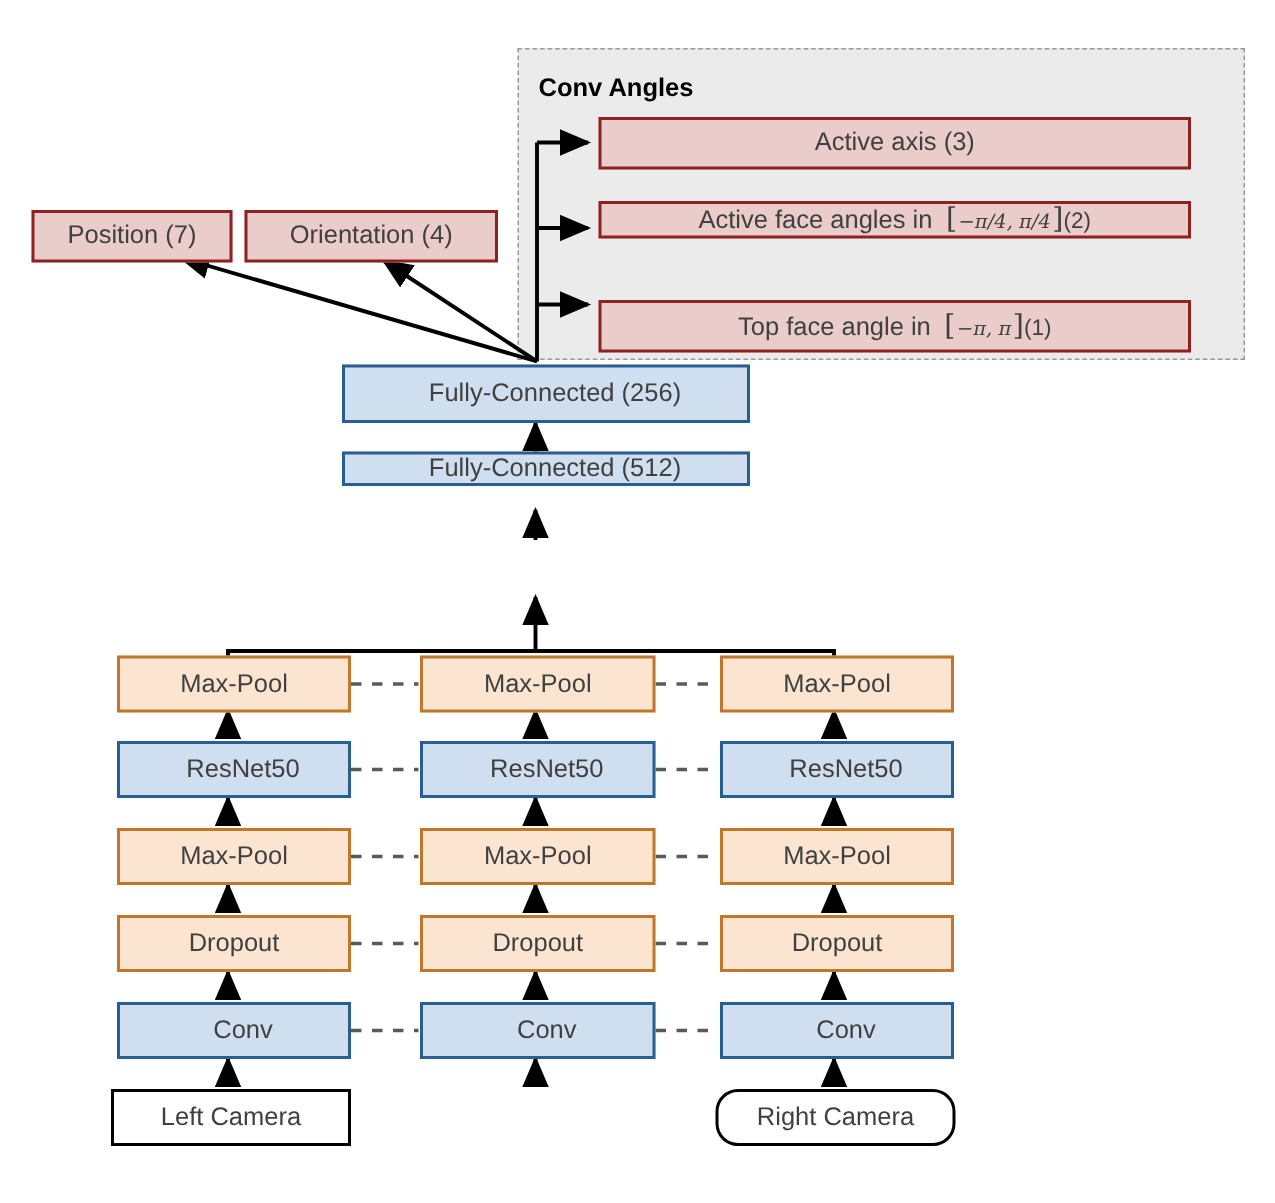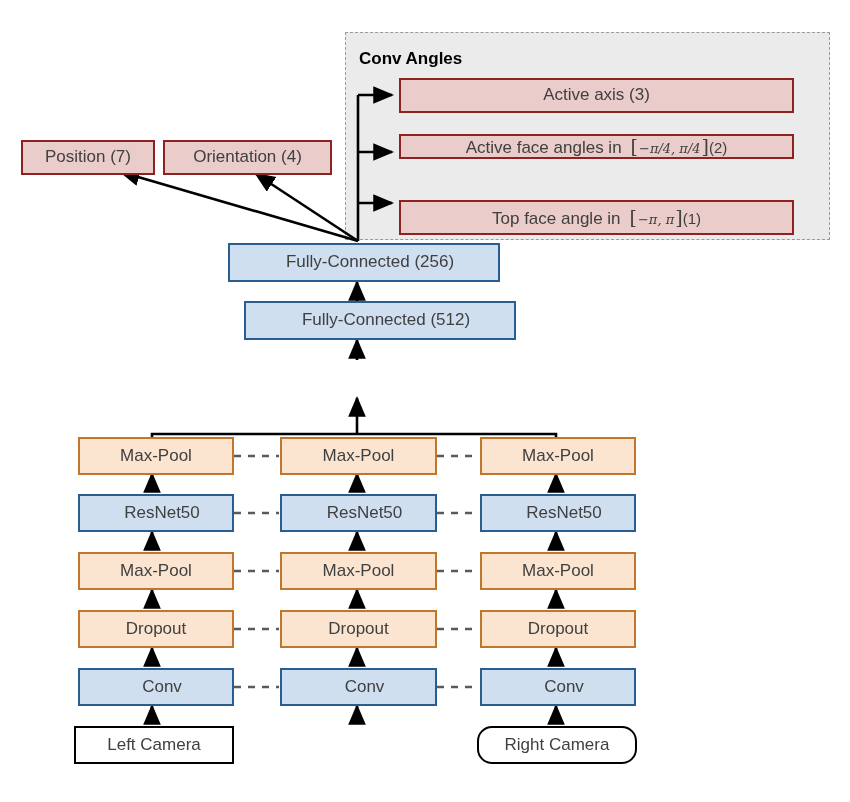--- a/index.html
+++ b/index.html
@@ -182,21 +182,21 @@
   </div>
 
   <div class="node red" style="left:163px; top:140px; width:169px; height:35px;text-align:center;">
     <span>Orientation (4)</span>
   </div>
 
   <div class="node blue" style="left:228px; top:243px; width:272px; height:39px;">
     <span>Fully-Connected (256)</span>
   </div>
 
-  <div class="node blue" style="left:244px; top:301px; width:272px; height:39px;">
+  <div class="node blue" style="left:228px; top:301px; width:272px; height:23px;">
     <span>Fully-Connected (512)</span>
   </div>
 
 
   <div class="node orange" style="left:78px; top:437px; width:156px; height:38px;">
     <span>Max-Pool</span>
   </div>
   <div class="node blue" style="left:78px; top:494px; width:156px; height:38px;">
     <span>ResNet50</span>
   </div>

